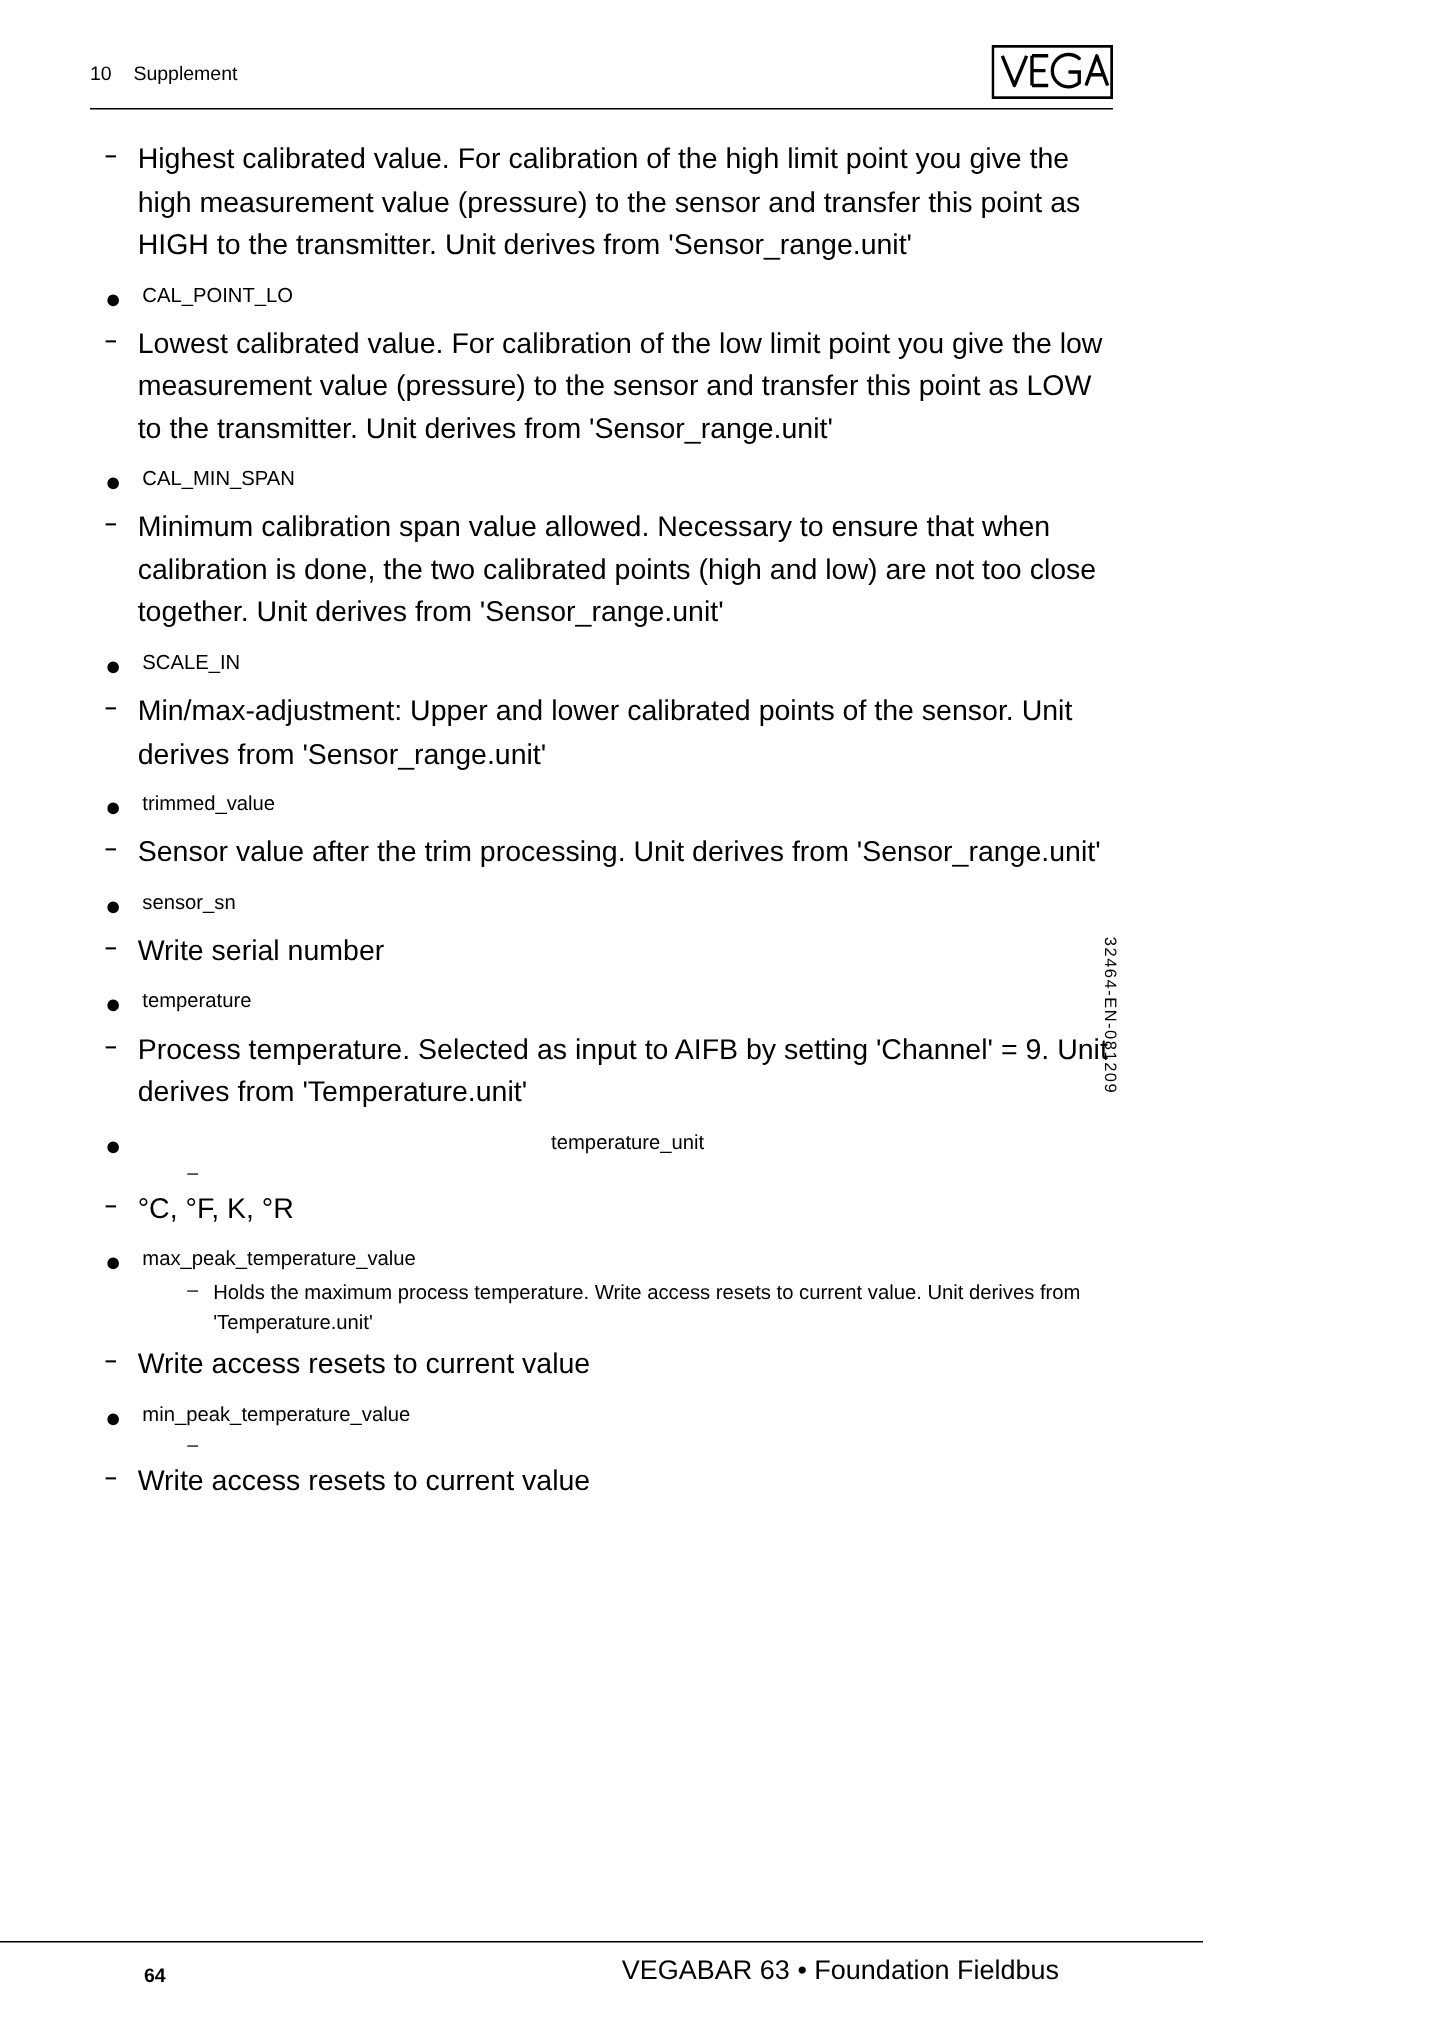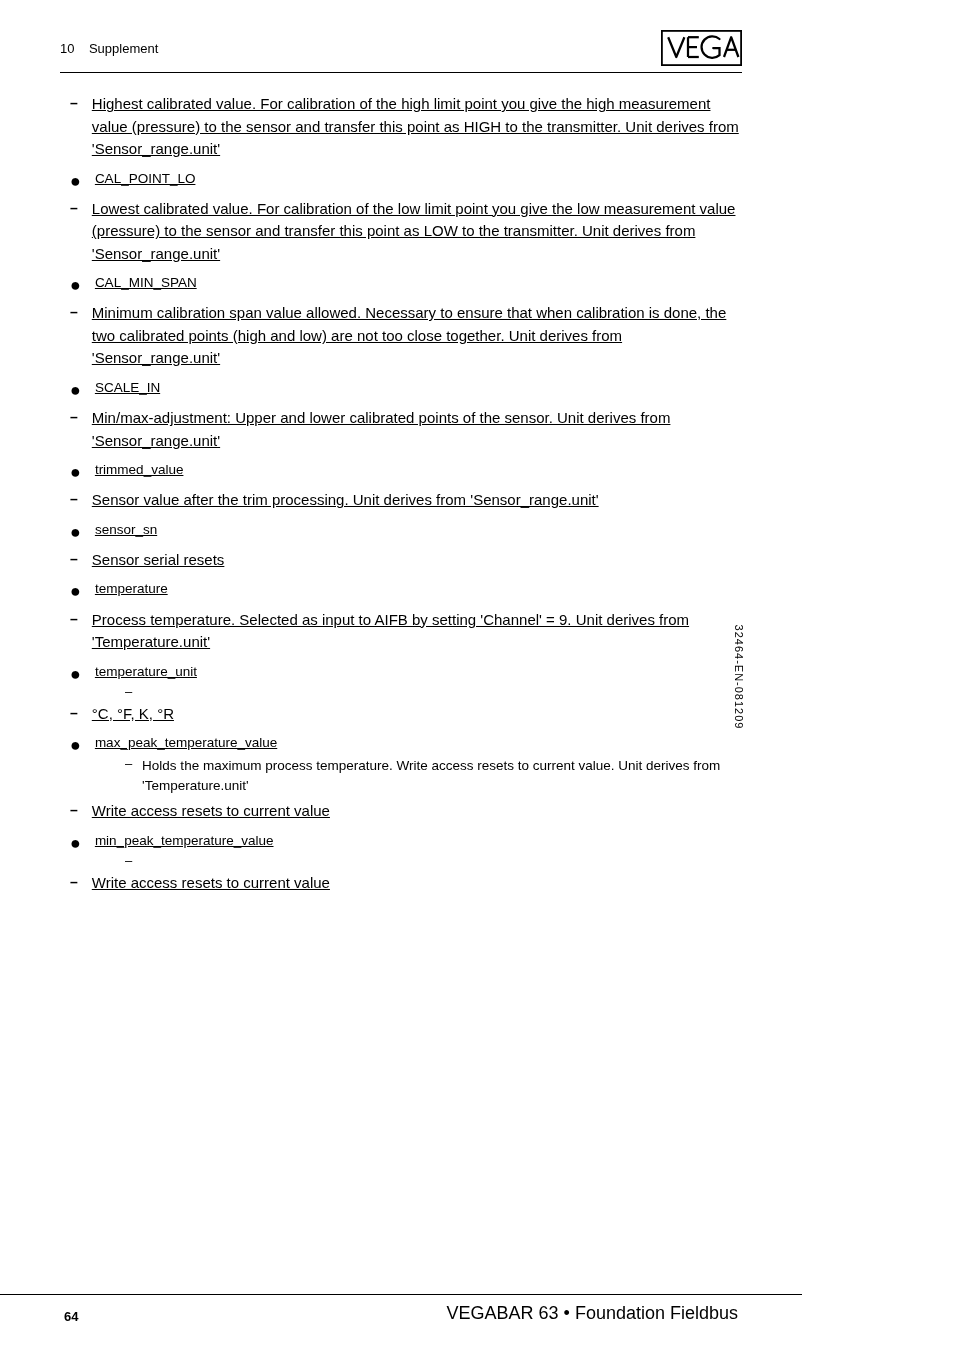--- a/index.html
+++ b/index.html
@@ -74,31 +74,29 @@
     .dash {
       font-size: 14px;
       line-height: 1.5;
       margin-right: 14px;
       margin-left: 10px;
       flex-shrink: 0;
       font-weight: bold;
     }
 
     .item-text {
-      font-size: 15px;
+      font-size: 19px;
       line-height: 1.5;
       flex: 1;
-      text-decoration: underline;
     }
 
     .item-label {
       font-size: 13.5px;
       line-height: 1.5;
       margin-bottom: 2px;
-      text-decoration: underline;
     }
 
     .sub-item {
       display: flex;
       align-items: flex-start;
       margin-left: 30px;
       margin-bottom: 2px;
     }
 
     .sub-dash {
@@ -114,21 +112,21 @@
 
     
     .footer {
       position: absolute;
       bottom: 30px;
       left: 0;
       right: 0;
       display: flex;
       justify-content: space-between;
       align-items: flex-end;
-      padding: 0 64px;
+      padding: 0 96px;
       border-top: 1.5px solid #000;
       padding-top: 8px;
     }
 
     .footer-page {
       font-size: 13px;
       font-weight: bold;
     }
 
     .footer-product {
@@ -230,36 +228,36 @@
       <span class="item-text">Sensor value after the trim processing. Unit derives from 'Sensor_range.unit'</span>
     </div>
 
     <div class="list-item mb-4">
       <span class="bullet">●</span>
       <span class="item-label">sensor_sn</span>
     </div>
 
     <div class="list-item mb-8">
       <span class="dash">–</span>
-      <span class="item-text">Sensor serial resets</span>
+      <span class="item-text">Write serial number</span>
     </div>
 
     <div class="list-item mb-4">
       <span class="bullet">●</span>
       <span class="item-label">temperature</span>
     </div>
 
     <div class="list-item mb-8">
       <span class="dash">–</span>
       <span class="item-text">Process temperature. Selected as input to AIFB by setting 'Channel' = 9. Unit derives from 'Temperature.unit'</span>
     </div>
 
     <div class="list-item mb-2">
       <span class="bullet">●</span>
-      <div style="flex:1;">
+      <div style="flex:1;text-align:center;">
         <div class="item-label">temperature_unit</div>
         <div class="sub-item">
           <span class="sub-dash">–</span>
         </div>
       </div>
     </div>
 
     <div class="list-item mb-8">
       <span class="dash">–</span>
       <span class="item-text">°C, °F, K, °R</span>

